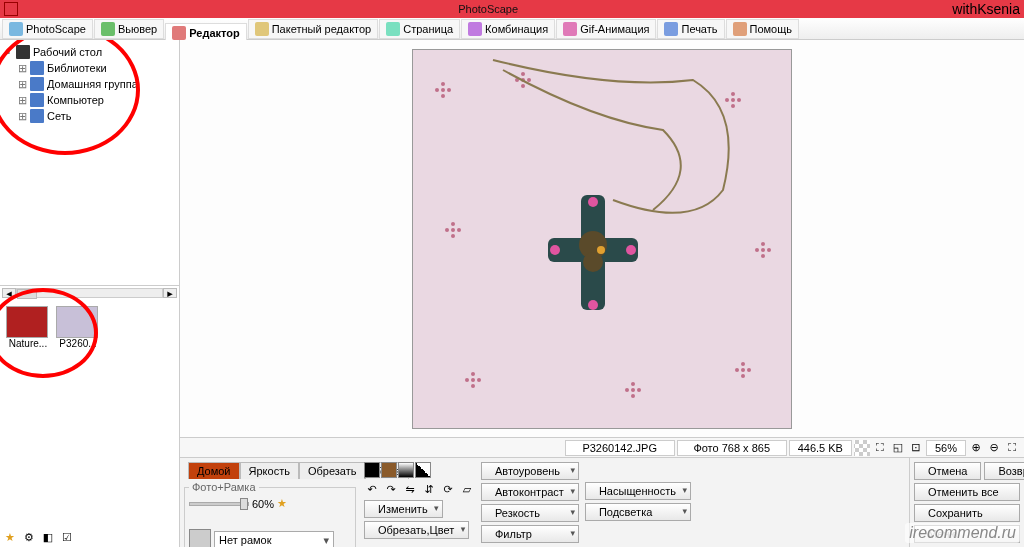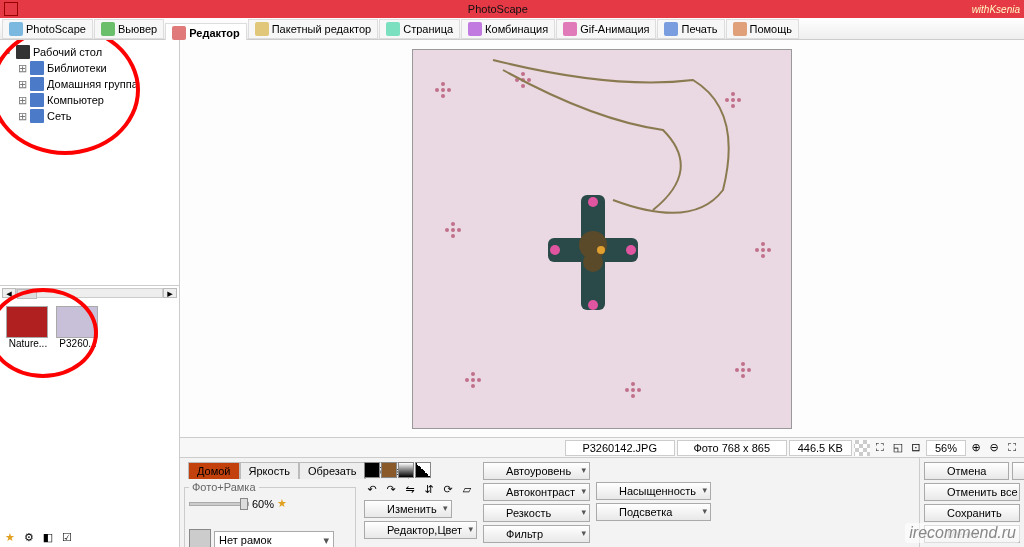--- a/index.html
+++ b/index.html
@@ -1,19 +1,19 @@
 <!DOCTYPE html>
 <html><head>
 <meta charset="utf-8">
 <style>
 * { box-sizing: border-box; margin: 0; padding: 0; font-family: Tahoma, sans-serif; font-size: 11px; }
 body { width: 1024px; height: 547px; background: #f0f0f0; position: relative; overflow: hidden; }
 .titlebar { height: 18px; background: #e63946; display: flex; align-items: center; padding: 0 4px; color: #111; }
 .titlebar .title { flex: 1; text-align: center; font-weight: normal; }
-.titlebar .watermark { font-size: 10px; color: #fef9c3; font-style: italic; }
+.titlebar .watermark { font-size: 14px; color: #000000; }
 .toolbar { height: 22px; background: linear-gradient(#fff,#eee); border-bottom: 1px solid #ccc; display: flex; align-items: center; padding: 0 2px; }
 .tool-tab { display: flex; align-items: center; padding: 2px 6px; border: 1px solid #ddd; background: #f7f7f7; margin-right: 1px; cursor: pointer; gap: 3px; white-space: nowrap; }
 .tool-tab.active { background: #fff; border-bottom: 1px solid #fff; font-weight: bold; margin-top: 8px; }
 .tool-tab .ico { width: 14px; height: 14px; display: inline-block; }
 .main { display: flex; height: 507px; }
 .sidebar { width: 180px; background: #fff; border-right: 1px solid #ccc; display: flex; flex-direction: column; }
 .tree { flex: 0 0 245px; padding: 4px; position: relative; overflow: hidden; }
 .tree-node { display: flex; align-items: center; gap: 3px; padding: 1px 0; white-space: nowrap; }
 .tree-node .exp { width: 9px; text-align: center; color: #777; }
 .tree-node .ico { width: 14px; height: 14px; }
@@ -38,28 +38,28 @@
 .tabs-row { display: flex; gap: 0; padding: 2px 4px 0 4px; }
 .panel-tab { border: 1px solid #bbb; border-bottom: none; background: #eee; padding: 2px 8px; cursor: pointer; }
 .panel-tab.active { background: #c2410c; }
 .panel-left { width: 180px; padding: 2px 4px; }
 .panel-content { display: flex; gap: 6px; padding: 4px; flex-wrap: wrap; align-content: flex-start; }
 .group { display: flex; flex-direction: column; gap: 3px; }
 .fieldset { border: 1px solid #ccc; padding: 4px; }
 .fieldset legend { padding: 0 3px; color: #666; }
 .select { border: 1px solid #aaa; background: #fff; padding: 2px 18px 2px 4px; position: relative; min-width: 120px; cursor: pointer; }
 .select::after { content: "▾"; position: absolute; right: 4px; top: 2px; color: #555; }
-.btn { border: 1px solid #aaa; background: linear-gradient(#fff,#e8e8e8); padding: 2px 22px; cursor: pointer; white-space: nowrap; }
+.btn { border: 1px solid #aaa; background: linear-gradient(#fff,#e8e8e8); padding: 2px 13px; cursor: pointer; white-space: nowrap; }
 .btn-dd { padding-right: 14px; position: relative; }
 .btn-dd::after { content: "▾"; position: absolute; right: 3px; top: 2px; font-size: 9px; color: #555; }
 .swatches { display: flex; gap: 1px; }
 .swatch { width: 16px; height: 16px; border: 1px solid #888; }
 .slider { width: 60px; height: 4px; background: #ccc; border: 1px solid #aaa; position: relative; }
 .slider-thumb { position: absolute; width: 8px; height: 12px; background: #ddd; border: 1px solid #888; top: -5px; }
-.bottom-right { width: 105px; padding: 4px; display: flex; flex-direction: column; gap: 3px; border-left: 1px solid #ccc; }
+.bottom-right { width: 115px; padding: 4px; display: flex; flex-direction: column; gap: 3px; border-left: 1px solid #ccc; }
 .row { display: flex; gap: 3px; align-items: center; }
 .footer-icons { position: absolute; bottom: 2px; left: 2px; display: flex; gap: 3px; }
 .site-wm { position: absolute; bottom: 4px; right: 4px; font-size: 16px; color: #888; font-style: italic; background: rgba(255,255,255,0.6); padding: 1px 4px; border-radius: 3px; }
 </style>
 </head>
 <body>
 
 <div class="titlebar">
   <span style="width:14px;height:14px;background:#e63946;border:1px solid #900;margin-right:6px"></span>
   <span class="title">PhotoScape</span>
@@ -293,21 +293,21 @@
             <div class="icon-btn">↷</div>
             <div class="icon-btn">⇋</div>
             <div class="icon-btn">⇵</div>
             <div class="icon-btn">⟳</div>
             <div class="icon-btn">▱</div>
           </div>
           <div class="row">
             <div class="btn btn-dd">Изменить</div>
           </div>
           <div class="row">
-            <div class="btn btn-dd">Редактор,Цвет</div>
+            <div class="btn btn-dd">Обрезать,Цвет</div>
           </div>
         </div>
         <div class="group">
           <div class="btn btn-dd">Автоуровень</div>
           <div class="btn btn-dd">Автоконтраст</div>
           <div class="btn btn-dd">Резкость</div>
           <div class="btn btn-dd">Фильтр</div>
         </div>
         <div class="group">
           <div style="height:17px"></div>

